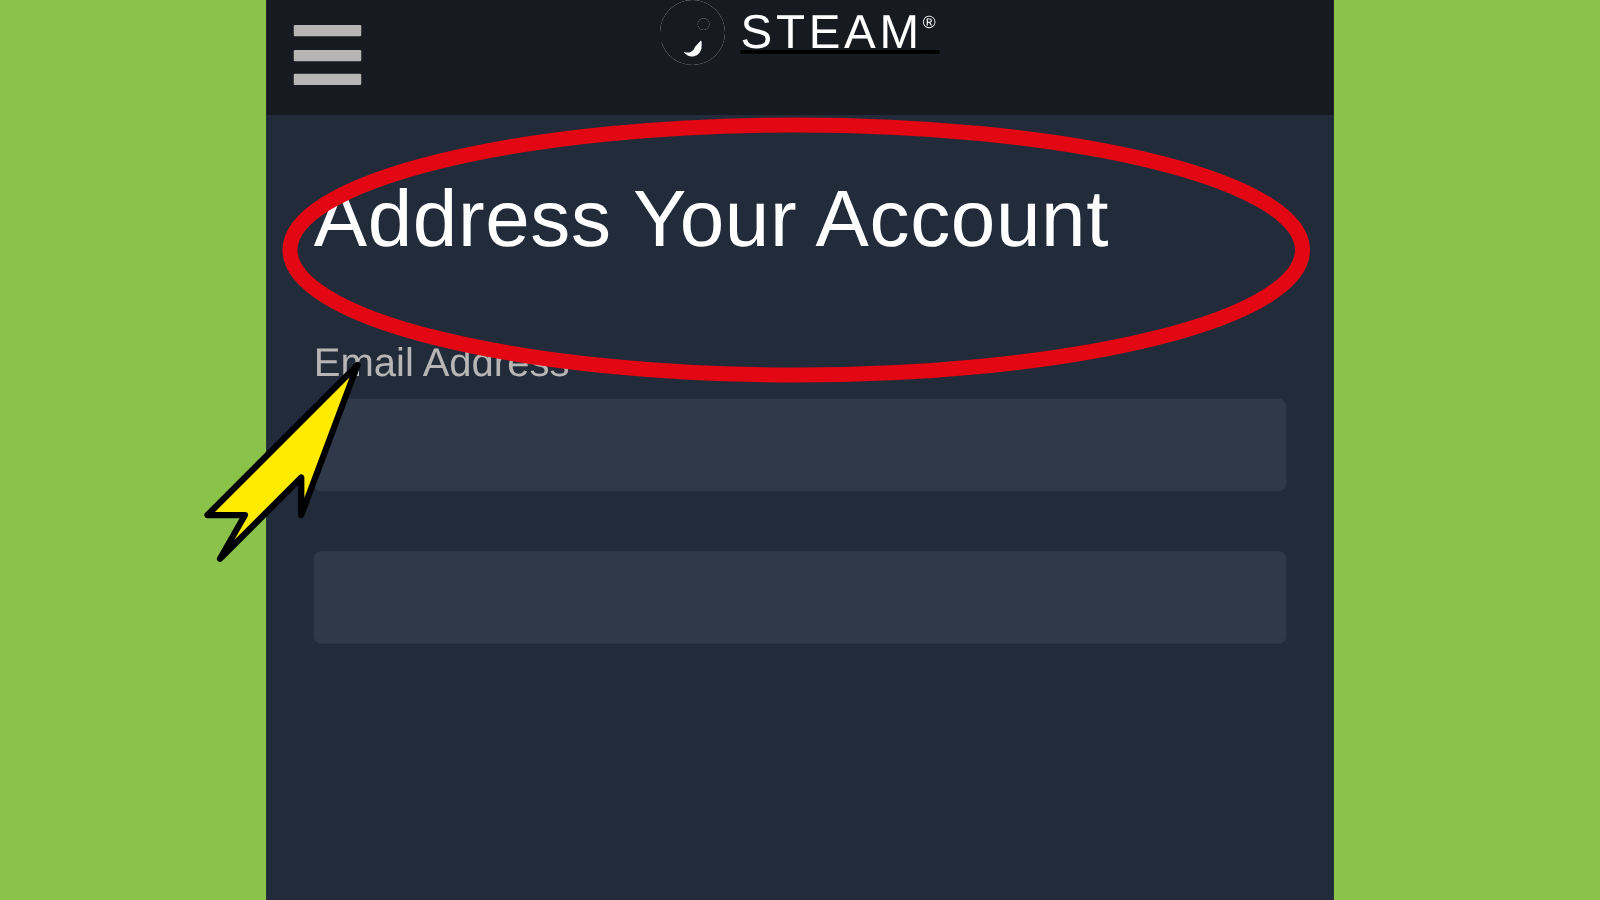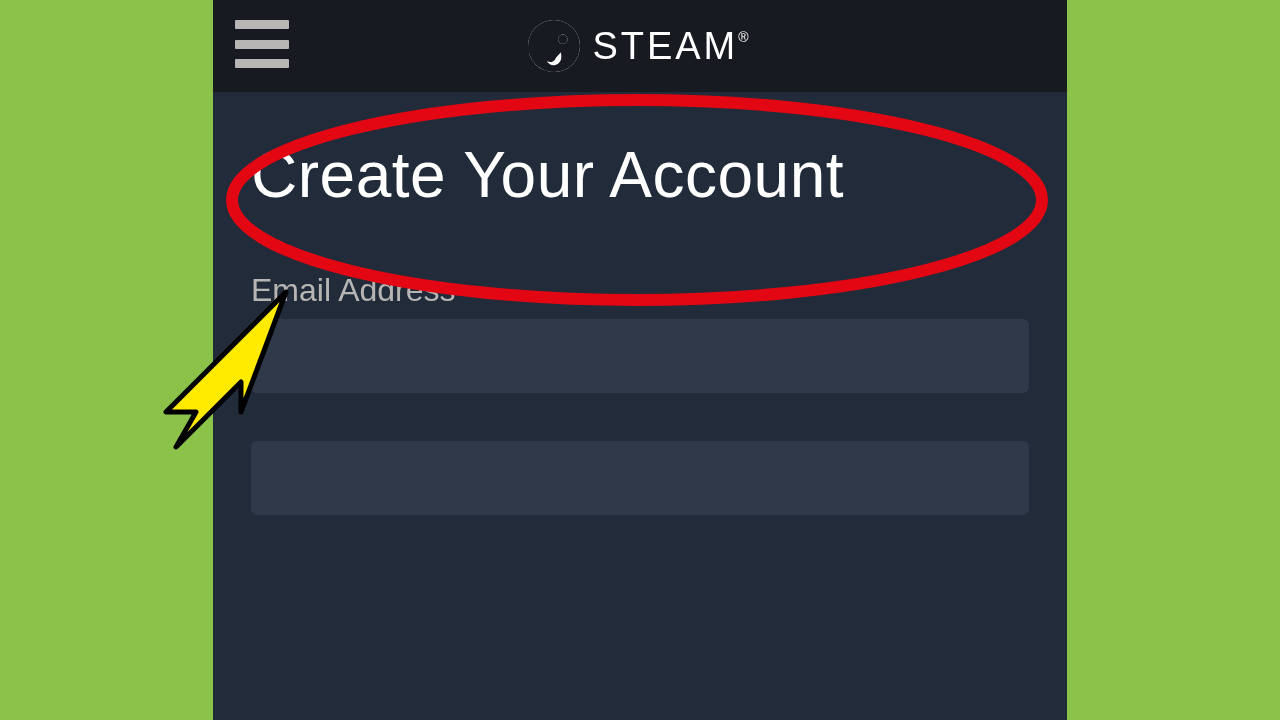--- a/index.html
+++ b/index.html
@@ -20,23 +20,24 @@
       left: 213px;
       top: 0;
       width: 854px;
       height: 720px;
       background: #1b2838;
     }
     .header {
       background: #171a21;
       height: 92px;
       display: flex;
-      align-items: center;
+      align-items: flex-start;
       position: relative;
       padding: 0 20px;
+      text-decoration: underline;
     }
     .hamburger {
       position: absolute;
       left: 22px;
       top: 20px;
       width: 54px;
       height: 48px;
       display: flex;
       flex-direction: column;
       justify-content: space-between;
@@ -143,21 +144,21 @@
         <circle cx="67" cy="37" r="9" fill="#ffffff"></circle>
         <circle cx="67" cy="37" r="9" fill="#171a21"></circle>
       </svg>
       <span class="logo-text">
         <span>STEAM</span><span class="logo-r">®</span>
       </span>
     </div>
   </div>
 
   <div class="content">
-    <h1 class="page-title">Create Your Account</h1>
+    <h1 class="page-title">Address Your Account</h1>
 
     <div class="field-group">
       <label class="field-label">Email Address</label>
       <input type="text" class="field-input" value="" style="">
     </div>
 
     <div class="field-group">
       <input type="text" class="field-input" value="" style="">
     </div>
   </div>

